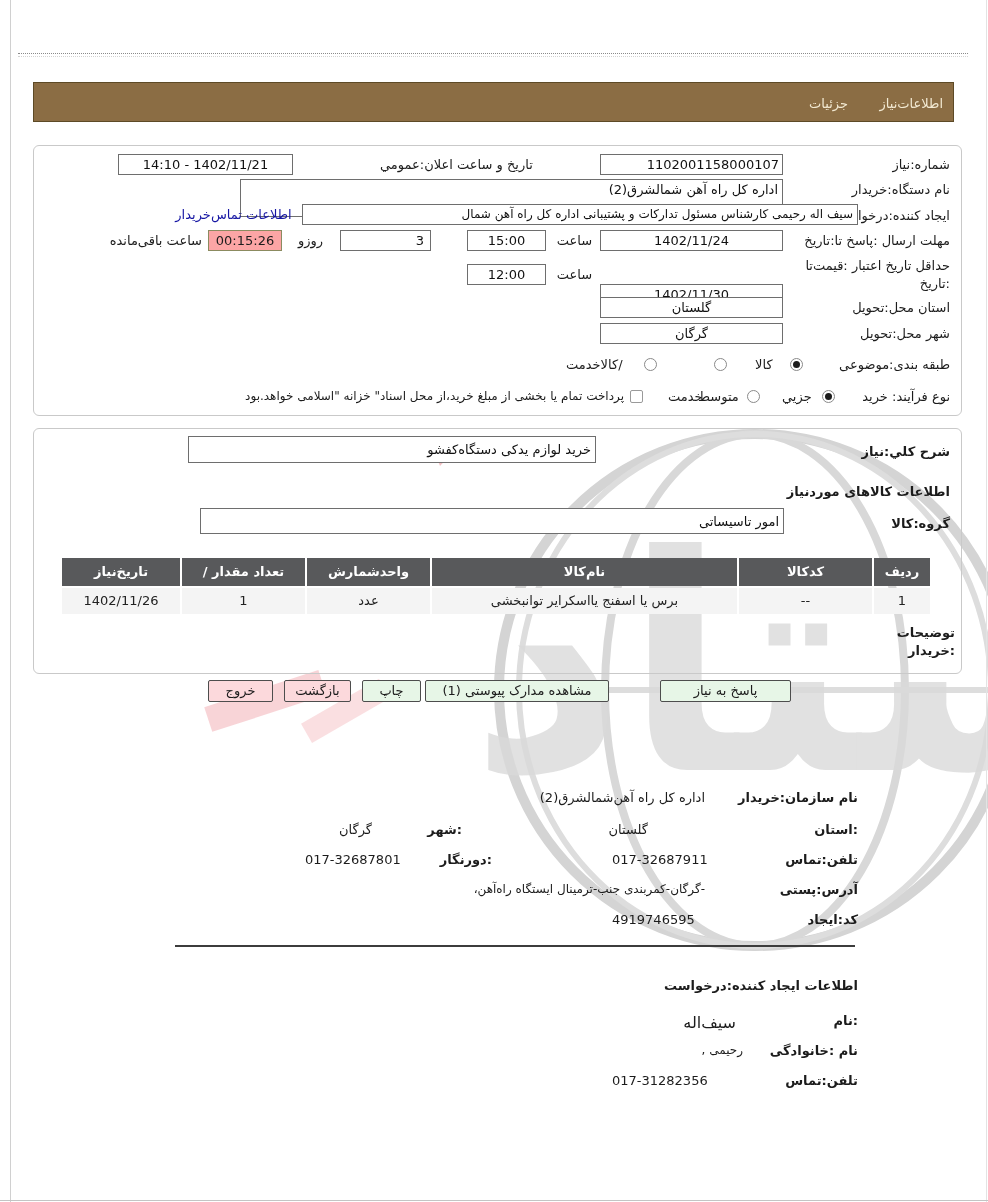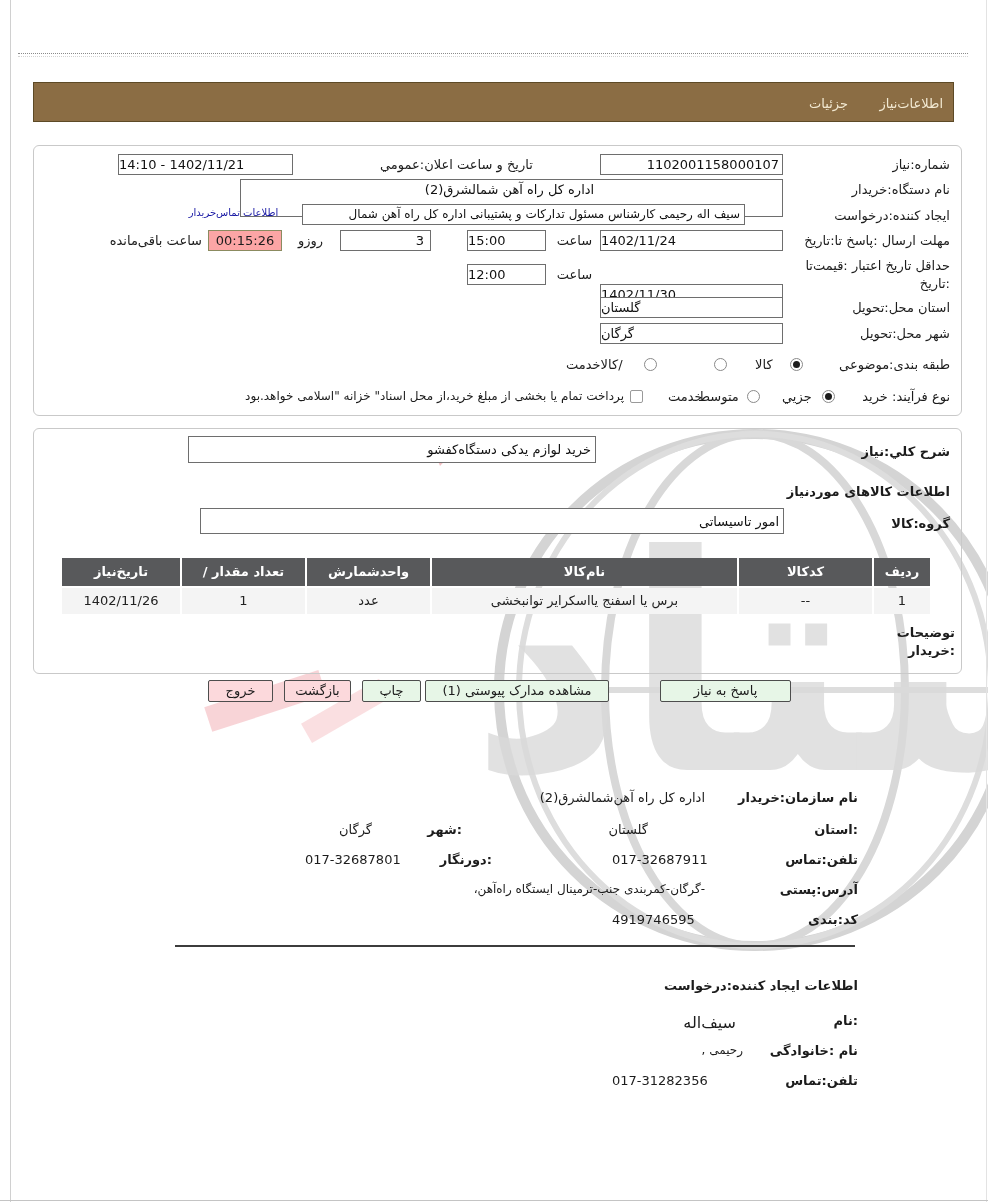--- a/index.html
+++ b/index.html
@@ -7,21 +7,21 @@
     position:relative;width:988px;height:1202px;background:#ffffff;overflow:hidden;
     font-family:"DejaVu Sans",sans-serif;direction:rtl;color:#1c1c1c;
   }
   .abs{position:absolute;}
   .lbl{font-size:13px;color:#1c1c1c;white-space:nowrap;}
   .b{font-weight:bold;}
   .inp{
     position:absolute;background:#ffffff;border:1px solid #6e6e6e;
     font-size:13px;color:#111;box-sizing:border-box;overflow:hidden;white-space:nowrap;
   }
-  .inp.center{text-align:left;}
+  .inp.center{text-align:center;}
   .inp.rt{text-align:right;padding-right:4px;}
   .vmid{display:flex;align-items:center;}
   .vmid.rt{justify-content:flex-start;}
   .bar{
     position:absolute;background:#8b6d44;border:1px solid #5d4a26;box-sizing:border-box;
     color:#f2e9d2;font-size:13px;
   }
   .tab{position:absolute;top:13px;color:#f2e9d2;font-size:13px;cursor:default;white-space:nowrap;}
   .panel{
     position:absolute;border:1px solid #c9c9c9;border-radius:6px;background:transparent;box-sizing:border-box;
@@ -29,21 +29,21 @@
   .radio{
     position:absolute;width:13px;height:13px;border:1px solid #8a8a8a;border-radius:50%;
     background:#fff;box-sizing:border-box;
   }
   .radio.checked::after{
     content:"";position:absolute;left:2px;top:2px;width:7px;height:7px;border-radius:50%;background:#1c1c1c;
   }
   .checkbox{
     position:absolute;width:13px;height:13px;border:1px solid #9a9a9a;border-radius:2px;background:#fff;box-sizing:border-box;
   }
-  .link{color:#1515a3;font-size:10px;text-decoration:none;white-space:nowrap;}
+  .link{color:#1515a3;font-size:13px;text-decoration:none;white-space:nowrap;}
   .countdown{
     position:absolute;background:#fca5a5;border:1px solid #8b8b60;box-sizing:border-box;
     font-size:13px;direction:ltr;text-align:center;
   }
   .tblrow{position:absolute;display:flex;flex-direction:row;}
   .th{
     background:#58595b;color:#ffffff;font-weight:bold;font-size:13px;text-align:center;
     height:28px;line-height:28px;margin-left:2px;white-space:nowrap;overflow:hidden;
   }
   .td{
@@ -91,24 +91,24 @@
   </div>
 
   <div class="panel z1" style="left:33px;top:145px;width:929px;height:271px;"></div>
 
   <div class="abs z1 lbl" style="right:38px;top:157px;">شماره:نیاز</div>
   <div class="inp z1 num" style="left:600px;top:154px;width:183px;height:21px;line-height:19px;text-align:right;padding-right:3px;">1102001158000107</div>
   <div class="abs z1 lbl" style="left:380px;top:157px;width:215px;text-align:left;">تاریخ و ساعت اعلان:عمومي</div>
   <div class="inp z1 num center" style="left:118px;top:154px;width:175px;height:21px;line-height:19px;">14:10 - 1402/11/21</div>
 
   <div class="abs z1 lbl" style="right:38px;top:182px;">نام دستگاه:خریدار</div>
-  <div class="inp z1 rt" style="left:240px;top:179px;width:543px;height:38px;line-height:19px;text-align:center;">اداره کل راه آهن شمالشرق(2)</div>
+  <div class="inp z1 rt" style="left:240px;top:179px;width:543px;height:38px;line-height:19px;">اداره کل راه آهن شمالشرق(2)</div>
 
   <div class="abs z1 lbl" style="right:38px;top:208px;">ایجاد کننده:درخواست</div>
-  <div class="inp z1 rt" style="left:302px;top:204px;width:443px;height:21px;line-height:19px;font-size:12px;">سیف اله رحیمی کارشناس مسئول تدارکات و پشتیبانی اداره کل راه آهن شمال</div>
+  <div class="inp z1 rt" style="left:302px;top:204px;width:556px;height:21px;line-height:19px;font-size:12px;">سیف اله رحیمی کارشناس مسئول تدارکات و پشتیبانی اداره کل راه آهن شمال</div>
   <a class="abs z1 link" href="#" style="left:170px;top:207px;width:127px;text-align:center;">اطلاعات تماس‌خریدار</a>
 
   <div class="abs z1 lbl" style="right:38px;top:233px;">مهلت ارسال :پاسخ تا:تاریخ</div>
   <div class="inp z1 num center" style="left:600px;top:230px;width:183px;height:21px;line-height:19px;">1402/11/24</div>
   <div class="abs z1 lbl" style="left:552px;top:233px;width:45px;text-align:center;">ساعت</div>
   <div class="inp z1 num center" style="left:467px;top:230px;width:79px;height:21px;line-height:19px;">15:00</div>
   <div class="inp z1 num" style="left:340px;top:230px;width:91px;height:21px;line-height:19px;text-align:right;padding-right:6px;">3</div>
   <div class="abs z1 lbl" style="left:298px;top:233px;">روزو</div>
   <div class="countdown z1" style="left:208px;top:230px;width:74px;height:21px;line-height:19px;">00:15:26</div>
   <div class="abs z1 lbl" style="left:62px;top:233px;width:140px;">ساعت باقی‌مانده</div>
@@ -187,21 +187,21 @@
   <div class="abs z1 lbl" style="right:616px;top:822px;">گرگان</div>
 
   <div class="abs z1 lbl b" style="right:130px;top:852px;">تلفن:تماس</div>
   <div class="abs z1 lbl num" style="left:612px;top:852px;">017-32687911</div>
   <div class="abs z1 lbl b" style="right:496px;top:852px;">:دورنگار</div>
   <div class="abs z1 lbl num" style="left:305px;top:852px;">017-32687801</div>
 
   <div class="abs z1 lbl b" style="right:130px;top:882px;">آدرس:پستی</div>
   <div class="abs z1 lbl" style="right:283px;top:882px;font-size:12px;">-گرگان-کمربندی جنب-ترمینال ایستگاه راه‌آهن،</div>
 
-  <div class="abs z1 lbl b" style="right:130px;top:912px;">کد:بندی</div>
+  <div class="abs z1 lbl b" style="right:130px;top:912px;">کد:ایجاد</div>
   <div class="abs z1 lbl num" style="left:612px;top:912px;">4919746595</div>
 
   <div class="divider z1" style="left:175px;top:945px;width:680px;"></div>
 
   <div class="abs z1 lbl b" style="right:130px;top:978px;">اطلاعات ایجاد کننده:درخواست</div>
 
   <div class="abs z1 lbl b" style="right:130px;top:1013px;">:نام</div>
   <div class="abs z1 lbl" style="right:252px;top:1013px;font-size:16px;">سیف‌اله</div>
 
   <div class="abs z1 lbl b" style="right:130px;top:1043px;">نام :خانوادگی</div>

